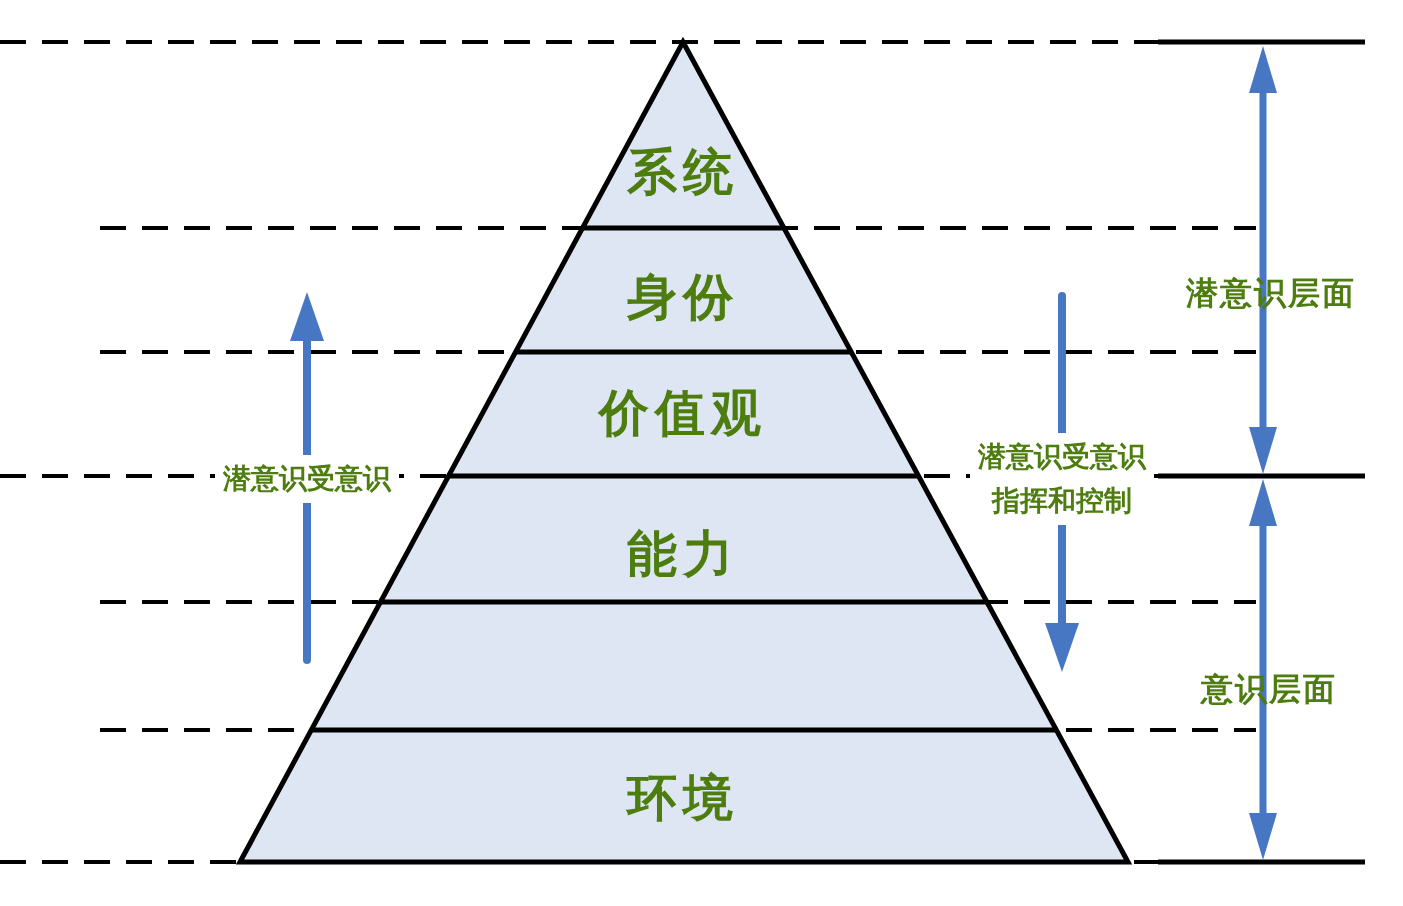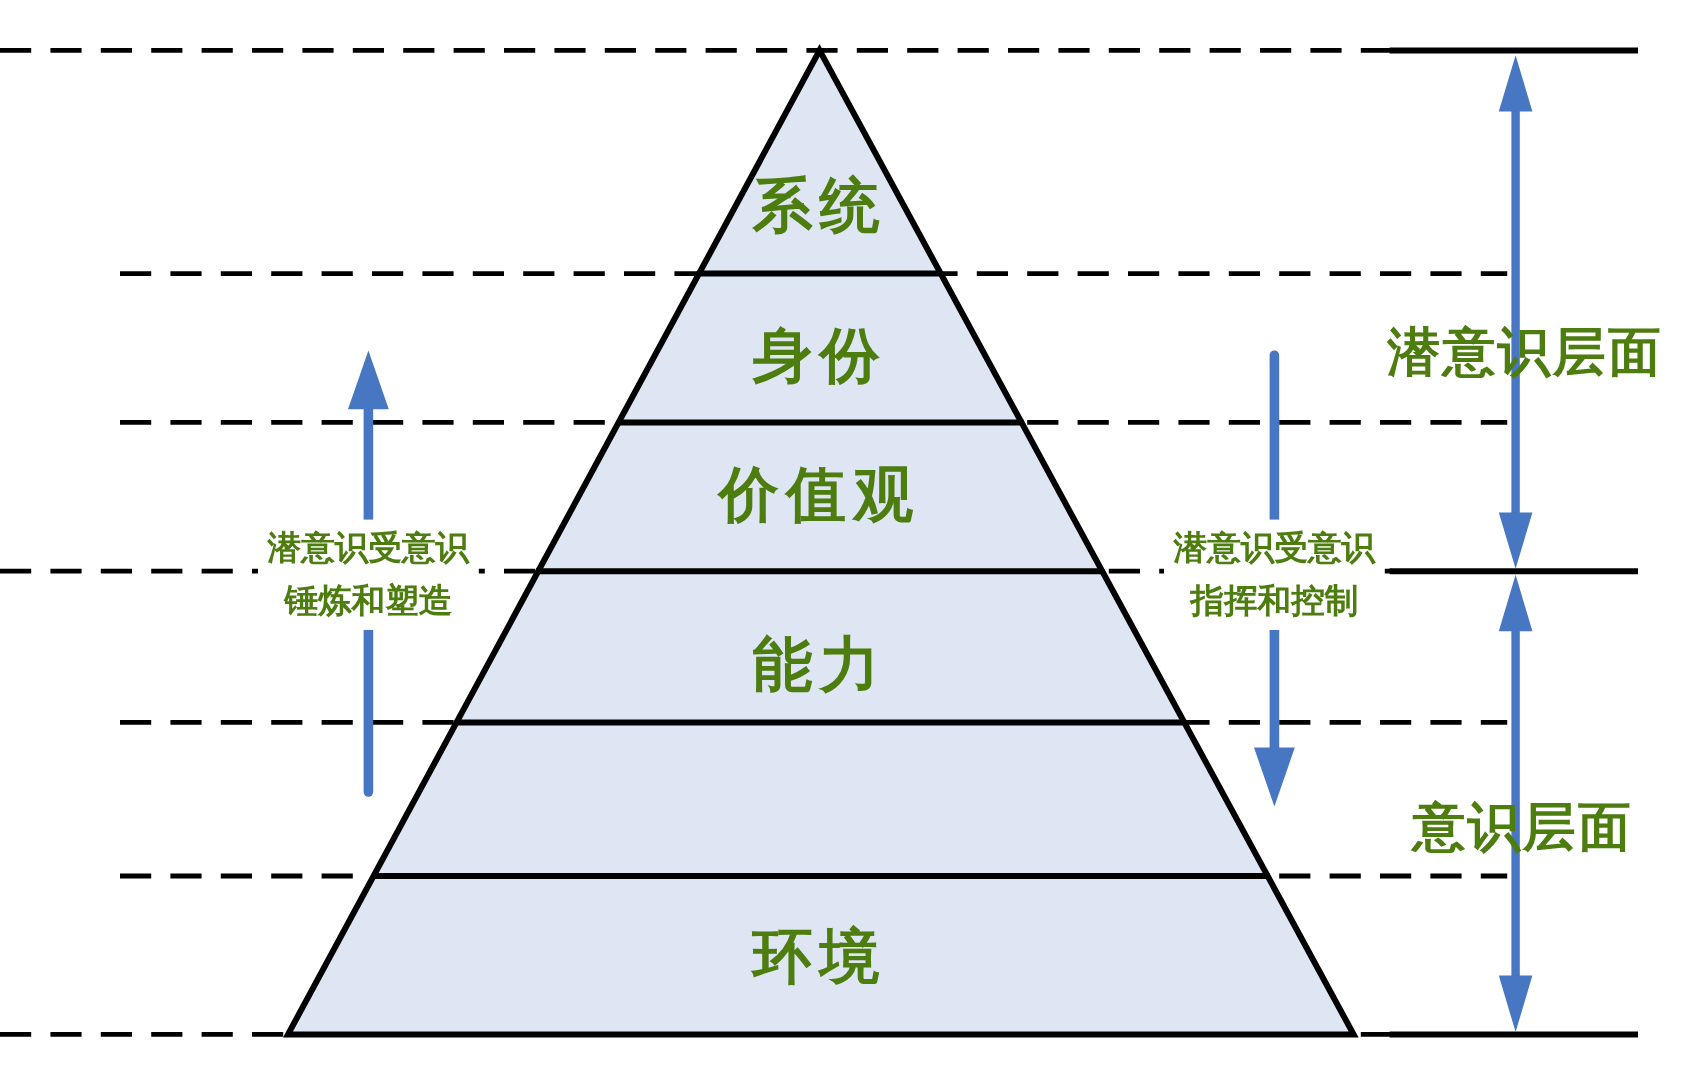--- a/index.html
+++ b/index.html
@@ -12,21 +12,21 @@
     position:absolute;transform:translate(-50%,-50%);
     font-weight:bold;font-size:50px;letter-spacing:6px;white-space:nowrap;
   }
   .note{
     position:absolute;transform:translate(-50%,-50%);
     font-weight:bold;font-size:28px;line-height:44px;text-align:center;
     background:#ffffff;padding:2px 8px;white-space:nowrap;
   }
   .zone{
     position:absolute;transform:translate(-50%,-50%);
-    font-weight:bold;font-size:44px;letter-spacing:2px;white-space:nowrap;
+    font-weight:bold;font-size:32px;letter-spacing:2px;white-space:nowrap;
   }
 </style>
 </head>
 <body>
 
 <div class="canvas">
 
   <svg class="layer" width="1403" height="906" viewBox="0 0 1403 906">
 
     <g stroke="#000000" stroke-width="4" stroke-dasharray="26 16">
@@ -79,21 +79,20 @@
   </svg>
 
   <div class="lvl" style="left:683px;top:172px;">系统</div>
   <div class="lvl" style="left:683px;top:297px;">身份</div>
   <div class="lvl" style="left:683px;top:413px;">价值观</div>
   <div class="lvl" style="left:683px;top:554px;">能力</div>
   <div class="lvl" style="left:683px;top:798px;">环境</div>
 
   <div class="note" style="left:307px;top:479px;">
     <div>潜意识受意识</div>
-    <div>锤炼和塑造</div>
   </div>
   <div class="note" style="left:1062px;top:479px;">
     <div>潜意识受意识</div>
     <div>指挥和控制</div>
   </div>
 
   <div class="zone" style="left:1271px;top:294px;">潜意识层面</div>
   <div class="zone" style="left:1269px;top:690px;">意识层面</div>
 
 </div>

